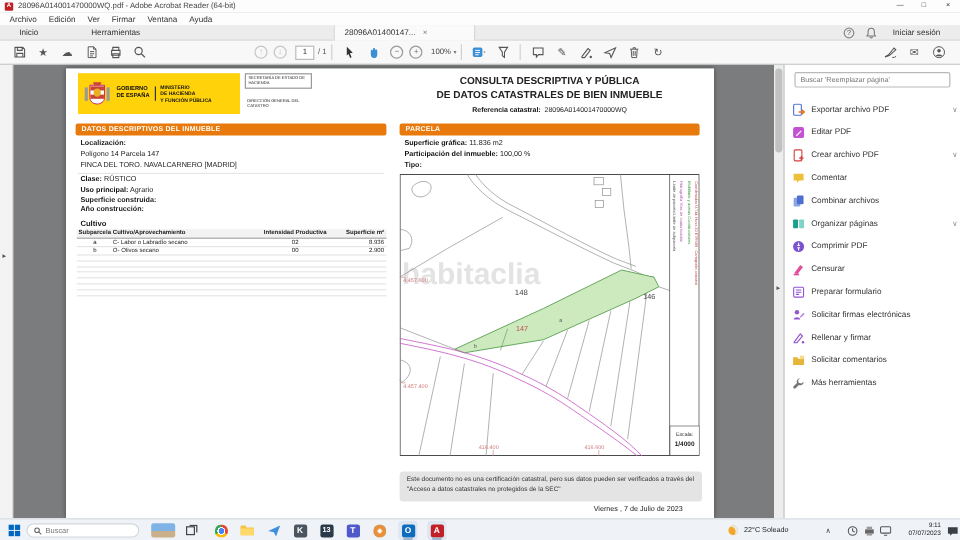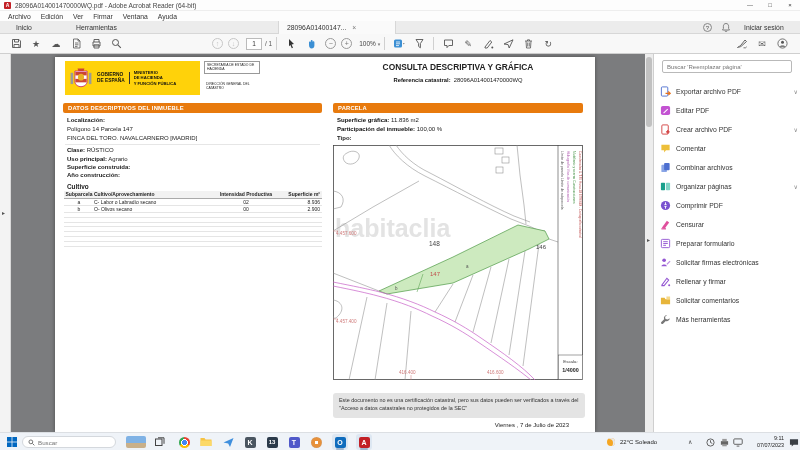--- a/index.html
+++ b/index.html
@@ -212,21 +212,22 @@
           <div>DE HACIENDA</div>
           <div>Y FUNCIÓN PÚBLICA</div>
       </div>
     </div>
     <div class="abs" style="left:149px;top:4px;width:56px;height:34px;">
       <div style="border:1px solid #999;font-size:3.4px;color:#222;padding:1px 2px;line-height:1.25;">SECRETARÍA DE ESTADO DE HACIENDA</div>
       <div style="font-size:3.4px;color:#222;padding:1px 2px;margin-top:7px;line-height:1.25;">DIRECCIÓN GENERAL DEL CATASTRO</div>
     </div>
 
     <div class="abs" style="left:278px;top:5px;width:250px;text-align:center;">
-      <div style="font-size:8.4px;font-weight:bold;color:#222;">CONSULTA DESCRIPTIVA Y GRÁFICA</div>
+      <div style="font-size:8.4px;font-weight:bold;color:#222;">CONSULTA DESCRIPTIVA Y PÚBLICA</div>
+      <div style="font-size:8.4px;font-weight:bold;color:#222;margin-top:2px;">DE DATOS CATASTRALES DE BIEN INMUEBLE</div>
       <div style="font-size:5.8px;color:#222;margin-top:5px;">
         <span class="lbl">Referencia catastral:</span>&nbsp;&nbsp;<span>28096A014001470000WQ</span>
       </div>
     </div>
 
     <div class="ohdr" style="left:8px;top:46px;width:259px;">DATOS DESCRIPTIVOS DEL INMUEBLE</div>
     <div class="ohdr" style="left:278px;top:46px;width:250px;">PARCELA</div>
 
     <div class="fl lbl" style="left:12px;top:60px;">Localización:</div>
     <div class="fl" style="left:12px;top:69px;">Polígono 14 Parcela 147</div>

